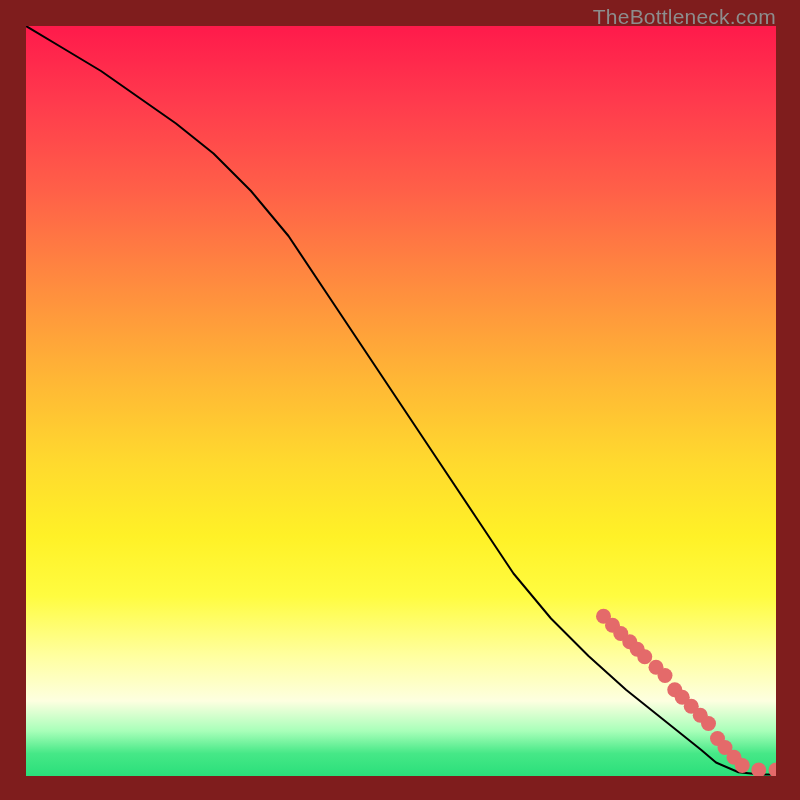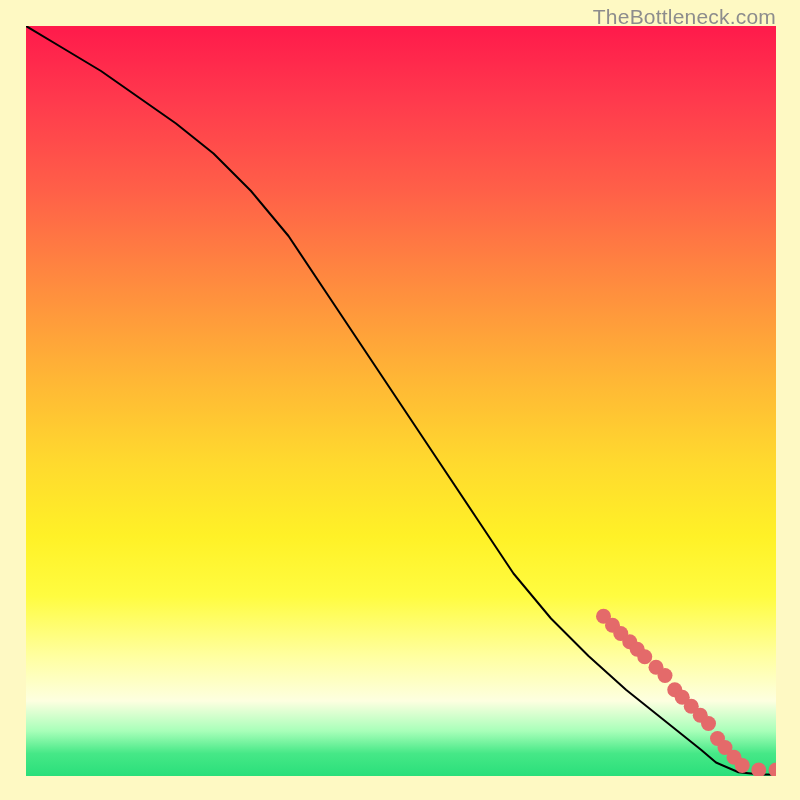--- a/index.html
+++ b/index.html
@@ -1,21 +1,21 @@
 <!DOCTYPE html>
 <html><head>
 <meta charset="utf-8">
 <style>
   * { margin: 0; padding: 0; box-sizing: border-box; }
   html, body { width: 800px; height: 800px; overflow: hidden; background: #000; }
   .stage {
     position: relative;
     width: 800px;
     height: 800px;
-    background: #fef9c3;
+    background: #7f1d1d;
   }
   .plot-frame {
     position: absolute;
     left: 26px;
     top: 26px;
     width: 750px;
     height: 750px;
     box-sizing: border-box;
   }
   .gradient-bg {

